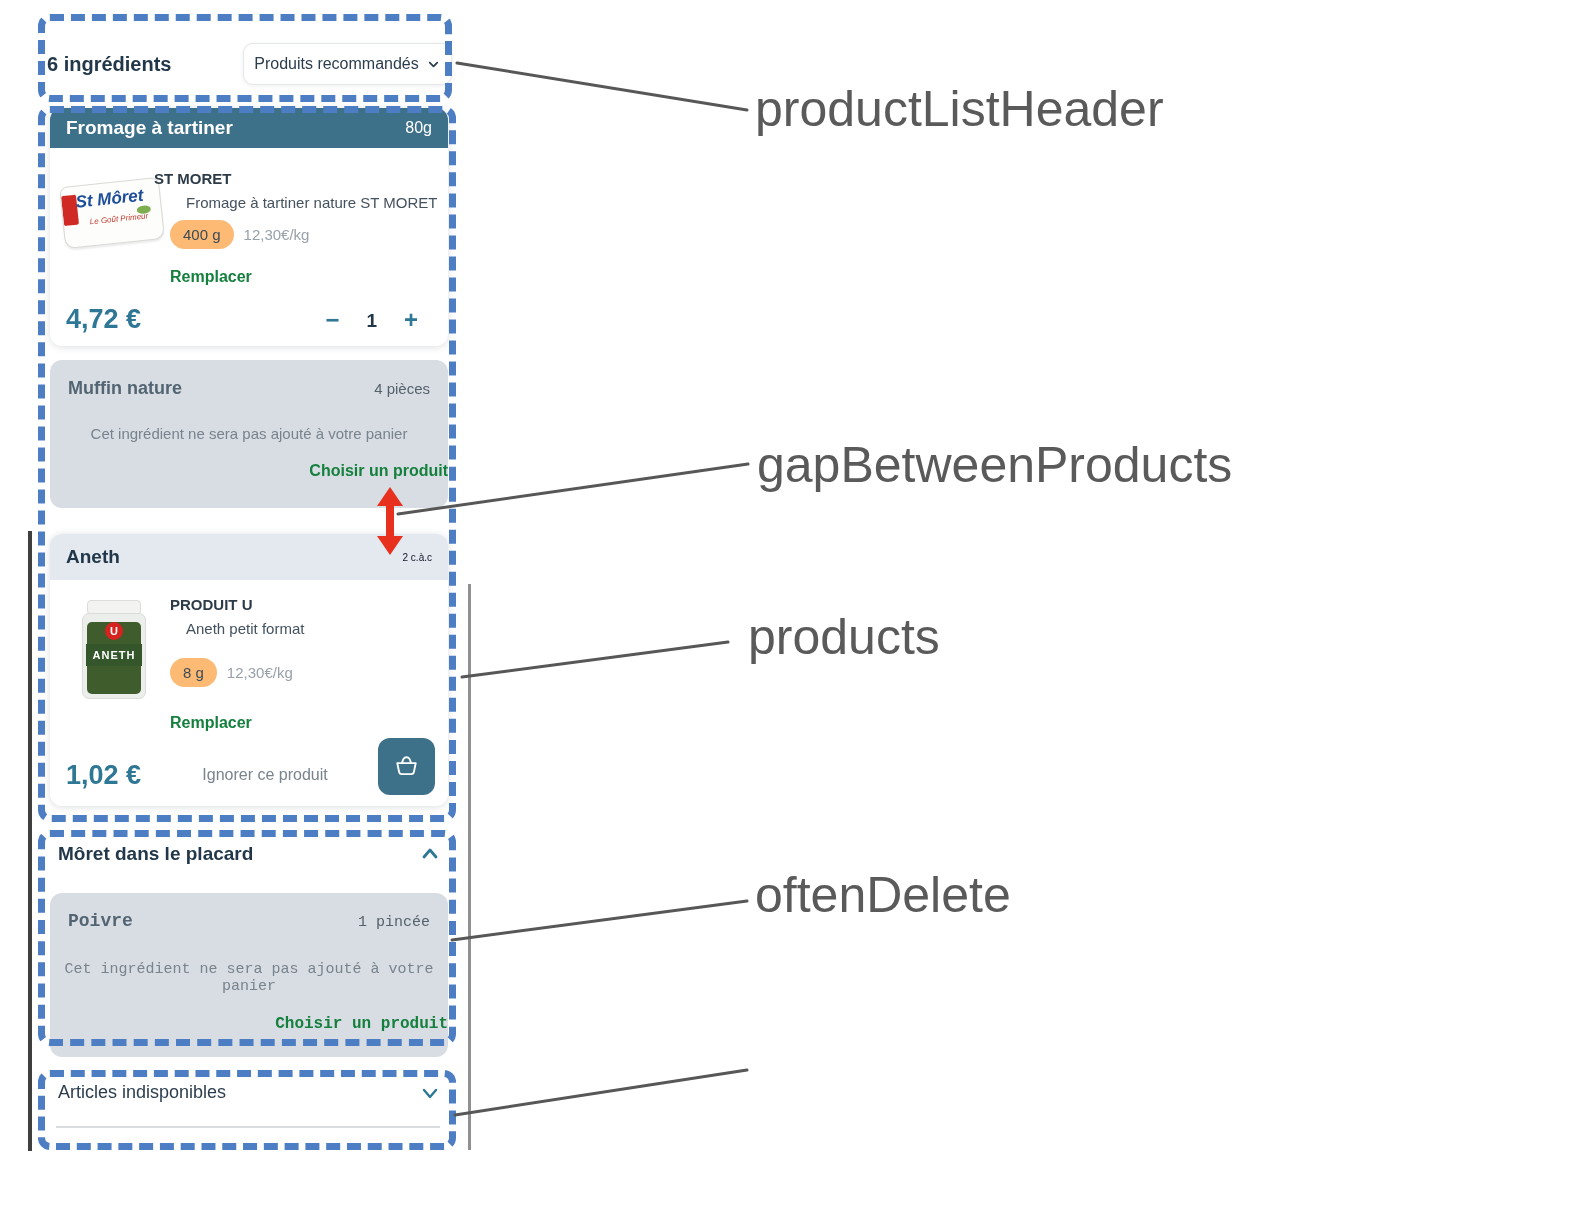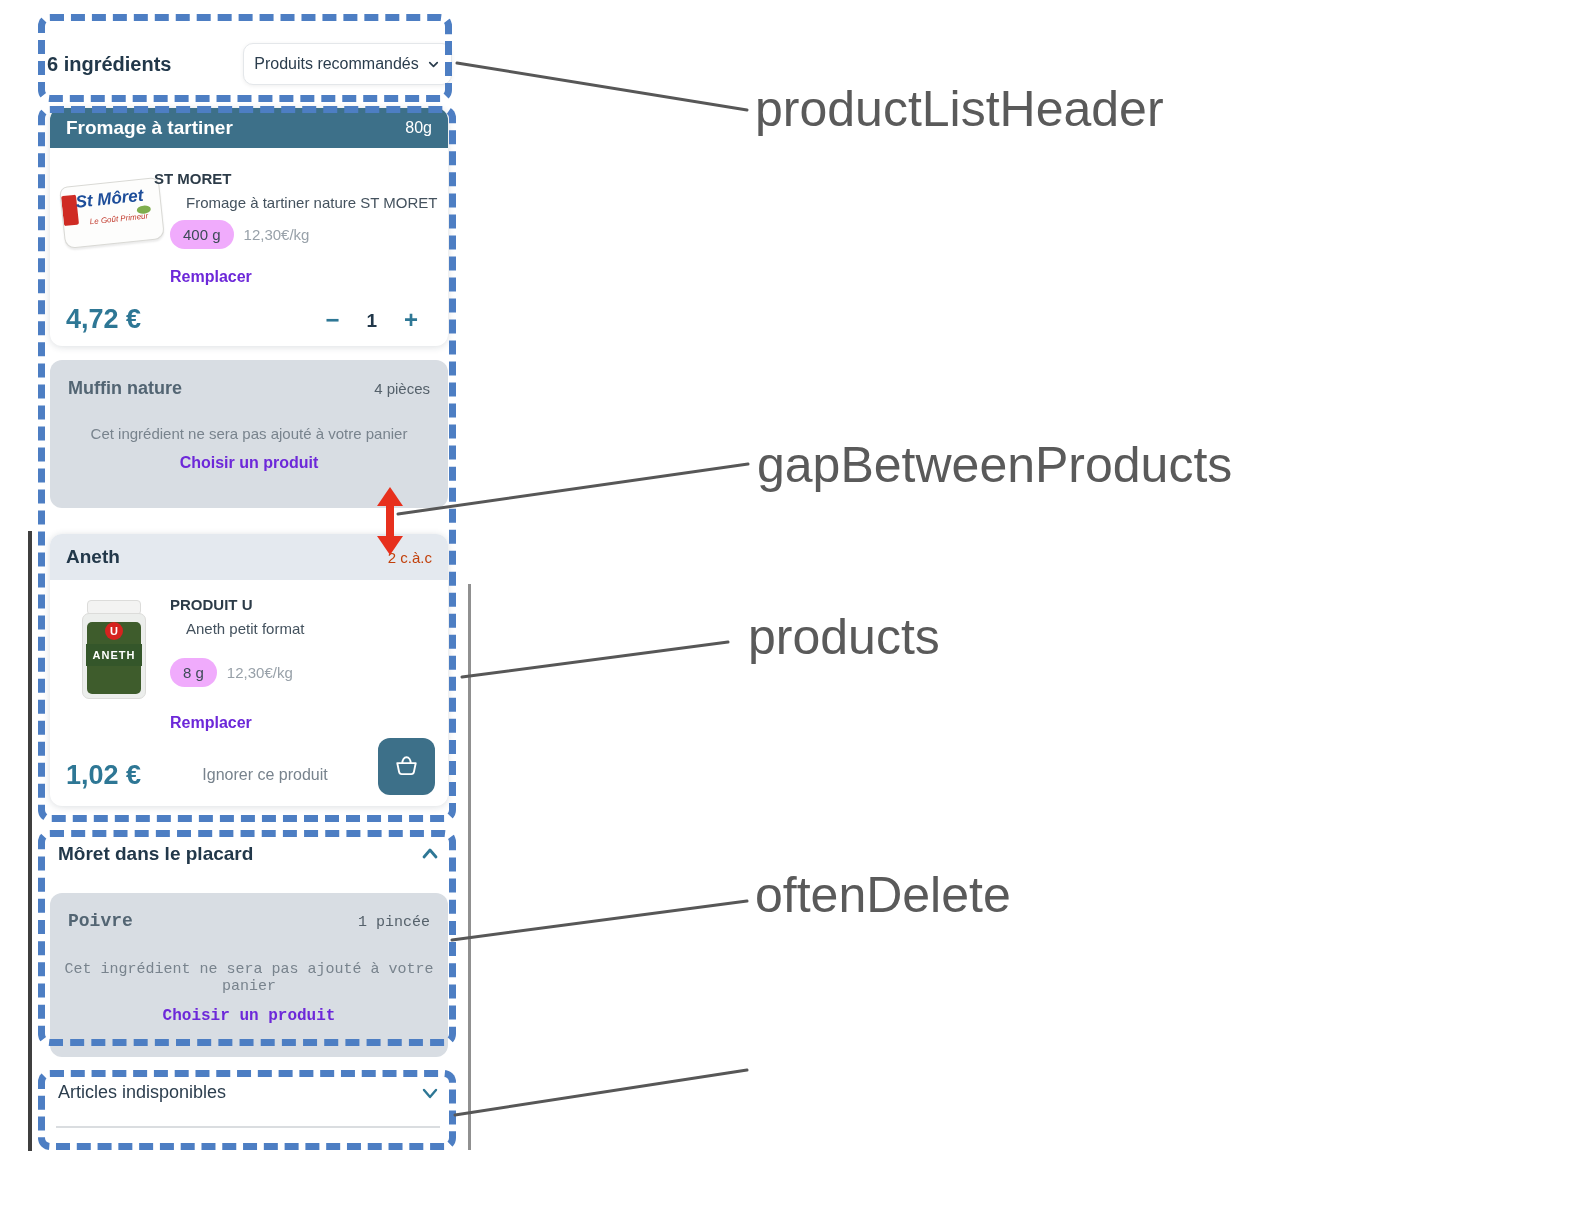--- a/index.html
+++ b/index.html
@@ -21,37 +21,37 @@
   .card{position:absolute;border-radius:12px;z-index:2;box-sizing:border-box;}
   .card.white{background:#fff;box-shadow:0 1px 7px rgba(30,50,70,.16);}
   .card.graycard{background:#d8dde3;}
   .card-head{height:40px;display:flex;align-items:center;justify-content:space-between;
              padding:0 16px;border-radius:12px 12px 0 0;}
   .card-head.teal{background:#3d7089;}
   .card-head.teal .head-name{color:#fff;font-size:19px;font-weight:bold;}
   .card-head.teal .head-qty{color:#fff;font-size:16px;}
   .card-head.sub{background:#e4e9ef;height:46px;}
   .card-head.sub .head-name{color:#22384a;font-size:19px;font-weight:bold;}
-  .card-head.sub .head-qty{color:#c2410c;font-size:15px;}
+  .card-head.sub .head-qty{color:#0f172a;font-size:10px;}
   .card-body{position:relative;width:100%;}
   .brand{font-size:15px;font-weight:bold;color:#2c3b48;}
   .desc{font-size:15px;color:#44525e;margin-left:16px;}
   .pill-row{display:flex;align-items:center;gap:10px;}
-  .pill{background:#f0abfc;border-radius:16px;padding:6px 13px;font-size:15px;color:#3d4b57;}
+  .pill{background:#fdba74;border-radius:16px;padding:6px 13px;font-size:15px;color:#3d4b57;}
   .unit{font-size:15px;color:#98a1a9;}
-  .link{font-size:16px;font-weight:bold;color:#6d28d9;text-decoration:none;cursor:pointer;}
+  .link{font-size:16px;font-weight:bold;color:#15803d;text-decoration:none;cursor:pointer;}
   .price{font-size:27px;font-weight:bold;color:#2e7795;}
   .stepper{display:flex;align-items:center;gap:27px;}
   .step-btn{font-size:24px;font-weight:600;color:#2e7795;cursor:pointer;line-height:1;}
   .step-count{font-size:19px;font-weight:bold;color:#22384a;line-height:1;}
   .gray-head{display:flex;justify-content:space-between;align-items:baseline;padding:18px 18px 0 18px;gap:35px;}
   .gray-name{font-size:18px;font-weight:bold;color:#536573;}
   .gray-qty{font-size:15px;color:#55616b;}
   .notice{text-align:center;margin-top:26px;font-size:15px;color:#78838d;}
-  .choose{display:block;text-align:center;margin-top:12px;}
+  .choose{display:block;text-align:right;margin-top:20px;}
   .ignore{font-size:16px;color:#78838d;text-align:center;cursor:pointer;}
   .basket-btn{position:absolute;width:57px;height:57px;border-radius:12px;background:#3d7089;
               display:flex;align-items:center;justify-content:center;cursor:pointer;}
 
   
   .section-row{display:flex;align-items:center;justify-content:space-between;z-index:2;cursor:pointer;}
   .section-title{font-size:19px;font-weight:bold;color:#22384a;}
   .section-title.plain{font-weight:normal;font-size:18px;color:#2c3e4e;}
   .divider{position:absolute;background:#dadde0;z-index:2;}
 

